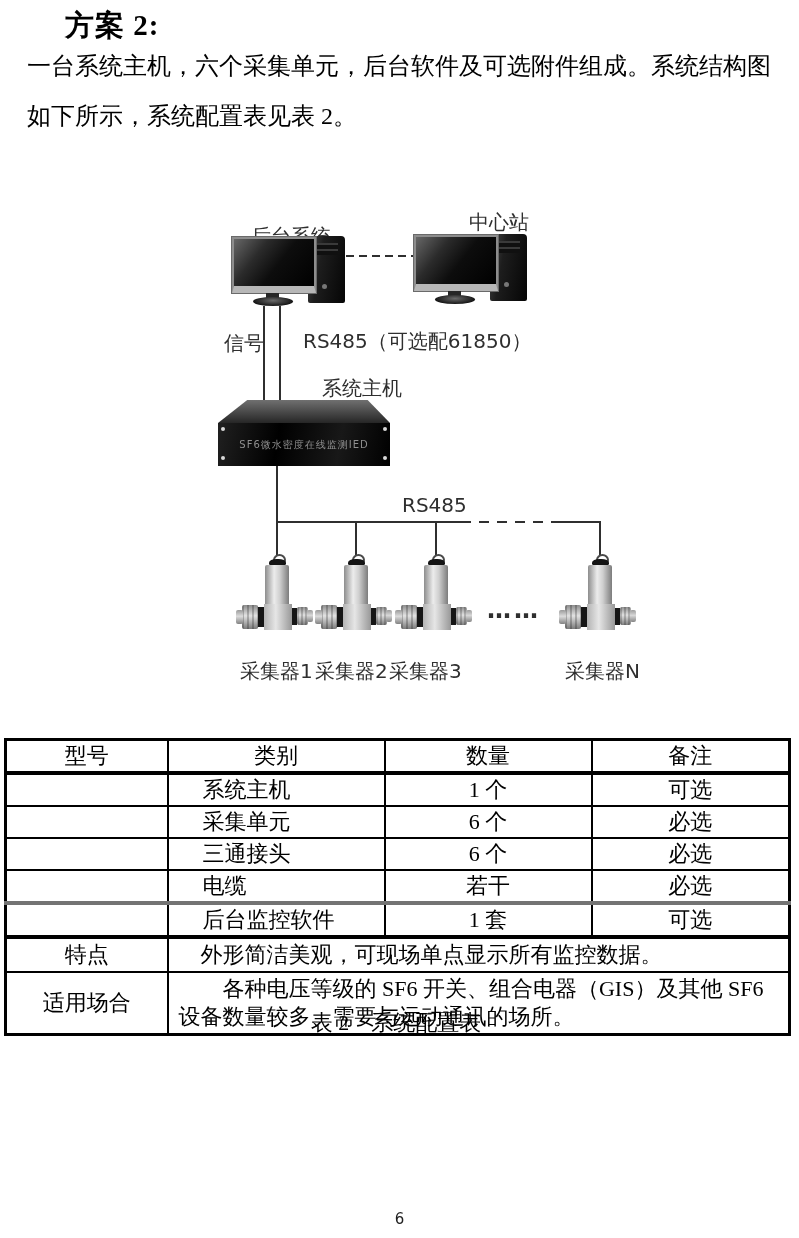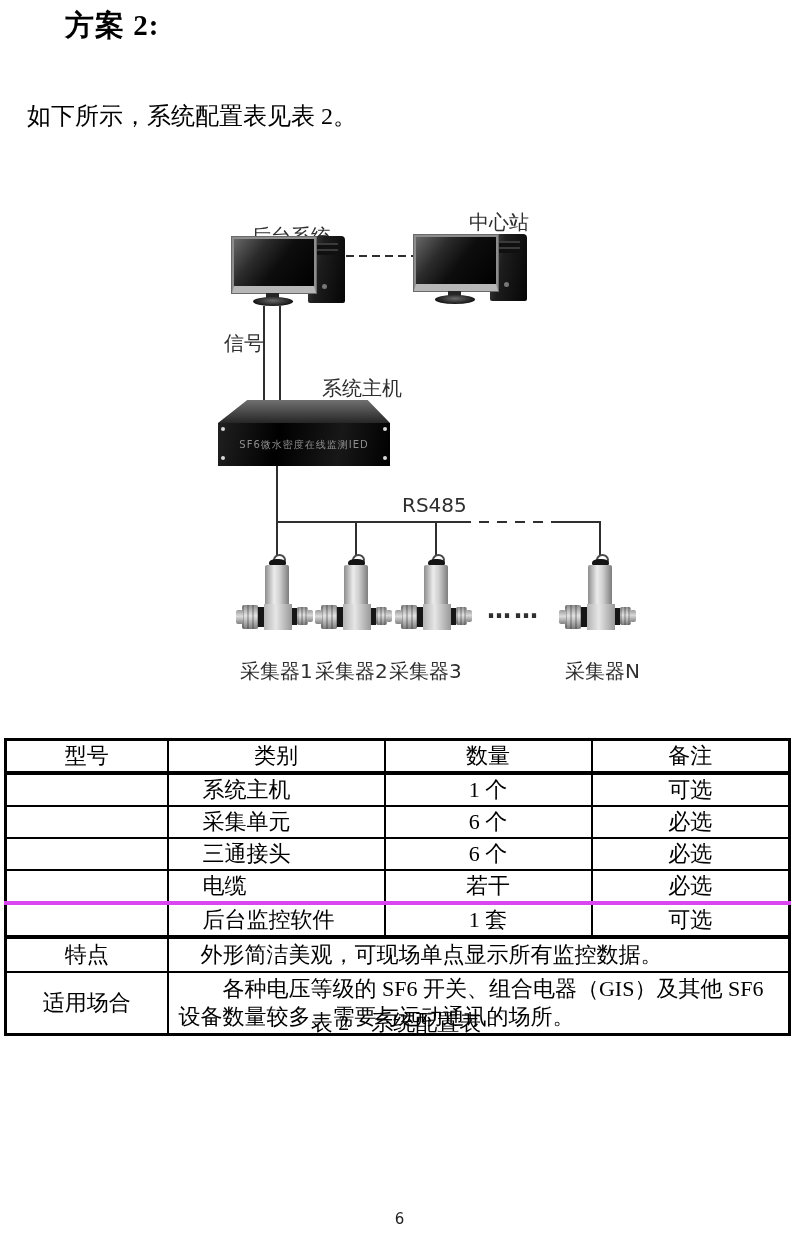--- a/index.html
+++ b/index.html
@@ -115,41 +115,42 @@
   }
   .cfg-table col.c1{width:162px;} .cfg-table col.c2{width:217px;}
   .cfg-table col.c3{width:207px;} .cfg-table col.c4{width:198px;}
   .cfg-table th,.cfg-table td{
     border:2px solid #000;padding:0;font-weight:normal;text-align:center;
     vertical-align:middle;overflow:hidden;
   }
   .cfg-table{border:3px solid #000;padding-left:16px;}
   tr.hrow{height:30px;} tr.hrow th{border-bottom:4px solid #000;}
   tr.r0{height:29px;} tr.r1{height:28px;} tr.r2{height:26px;margin-top:30px;}
-  tr.r3{height:28px;} tr.r3 td{border-bottom:4px solid #d946ef;}
+  tr.r3{height:28px;} tr.r3 td{border-bottom:4px solid #737373;}
   tr.r4{height:31px;} tr.r4 td{border-bottom:4px solid #000;}
   tr.rfeat{height:26px;} tr.rapp{height:60px;}
   td.cat{text-align:left;padding-left:34px;}
   td.span-text{text-align:left;padding:2px 10px;text-indent:1em;line-height:28px;}
   td.span-text.ind2{text-indent:2em;}
   .tbl-caption{
     position:absolute;left:4px;top:1008px;width:784px;text-align:center;
     font-size:22px;white-space:pre;
   }
   .page-num{
     position:absolute;left:0;top:1210px;width:799px;text-align:center;
     font-family:"DejaVu Sans",sans-serif;font-size:15px;color:#222;
   }
 </style>
 </head>
 <body>
 
 <div class="page">
 
   <div class="heading">方案 2:</div>
+  <div class="para l1">一台系统主机，六个采集单元，后台软件及可选附件组成。系统结构图</div>
   <div class="para l2">如下所示，系统配置表见表 2。</div>
 
   <div class="diagram">
 
     <div class="dlabel" style="left:251px;top:223px;">后台系统</div>
     <div class="dlabel" style="left:439px;top:209px;margin-left:30px;">中心站</div>
 
     <div class="computer" style="left:232px;top:235px;">
       <div class="tower"></div>
       <div class="monitor"></div>
@@ -163,20 +164,21 @@
       <div class="m-neck"></div>
       <div class="m-base"></div>
     </div>
 
     <div class="hdash" style="left:346px;top:255px;width:68px;background:repeating-linear-gradient(to right,#2f2f2f 0 8px,transparent 8px 13px);"></div>
 
     <div class="line" style="left:263px;top:306px;width:2px;height:95px;"></div>
     <div class="line" style="left:279px;top:306px;width:2px;height:95px;"></div>
 
     <div class="dlabel" style="left:224px;top:330px;">信号</div>
+    <div class="dlabel" style="left:303px;top:328px;">RS485（可选配61850）</div>
     <div class="dlabel" style="left:322px;top:375px;">系统主机</div>
 
     <div class="rack">
       <div class="rack-top"></div>
       <div class="rack-front">
         <span class="rack-text">SF6微水密度在线监测IED</span>
       </div>
       <div class="screw" style="left:3px;top:27px;"></div>
       <div class="screw" style="left:3px;top:56px;"></div>
       <div class="screw" style="left:165px;top:27px;"></div>

